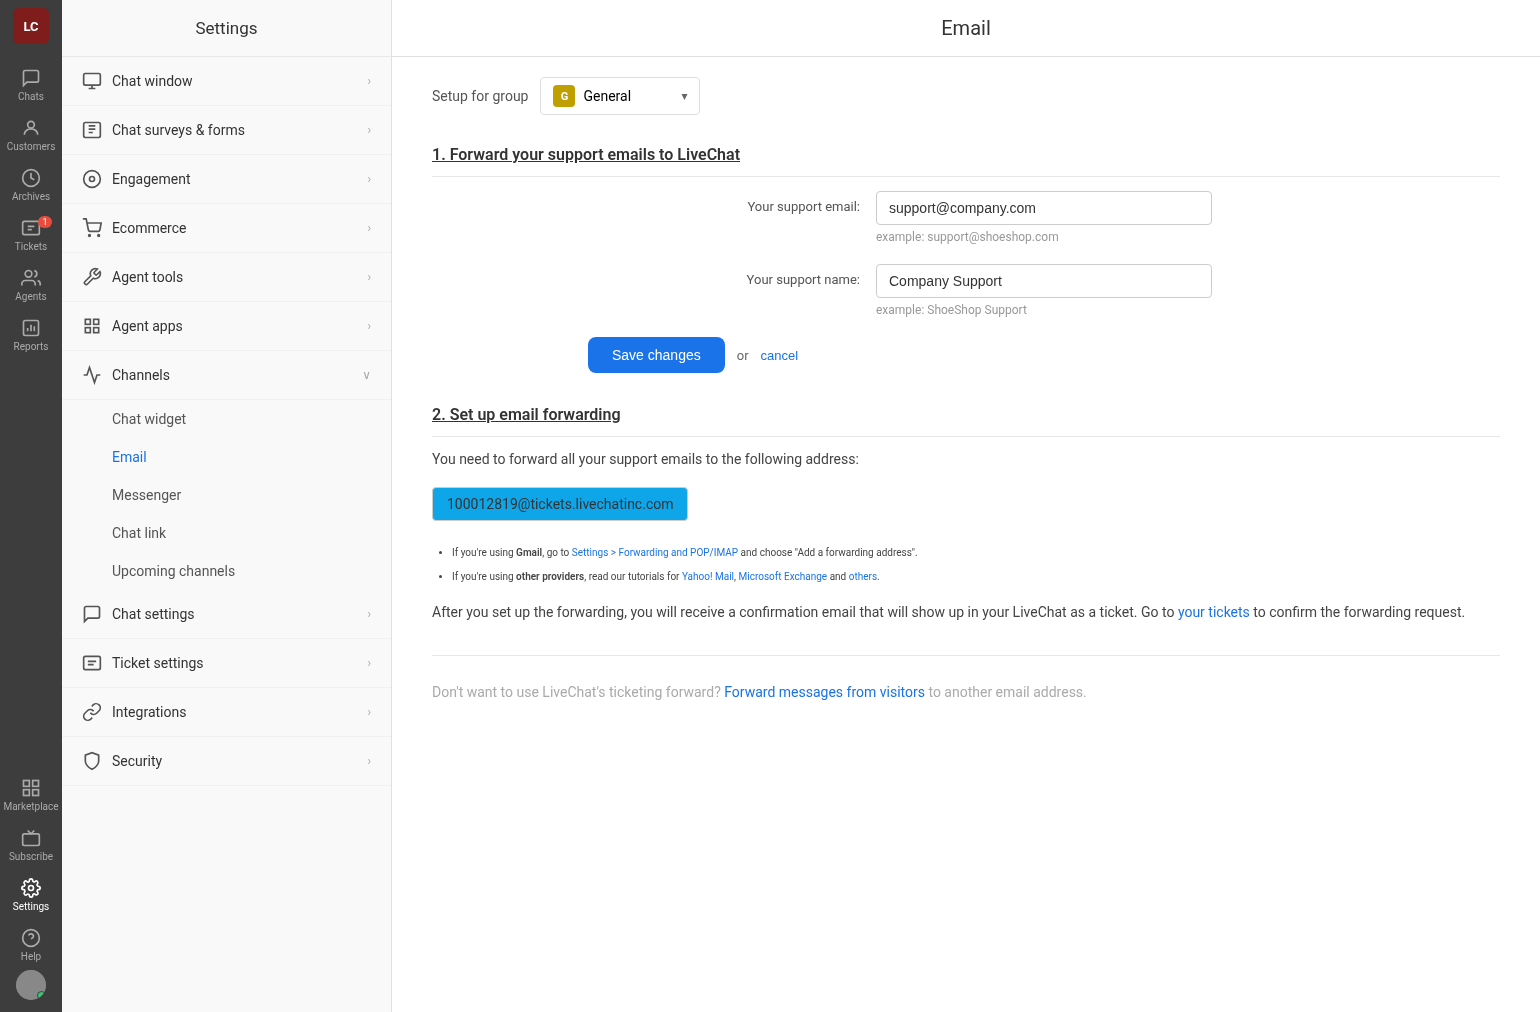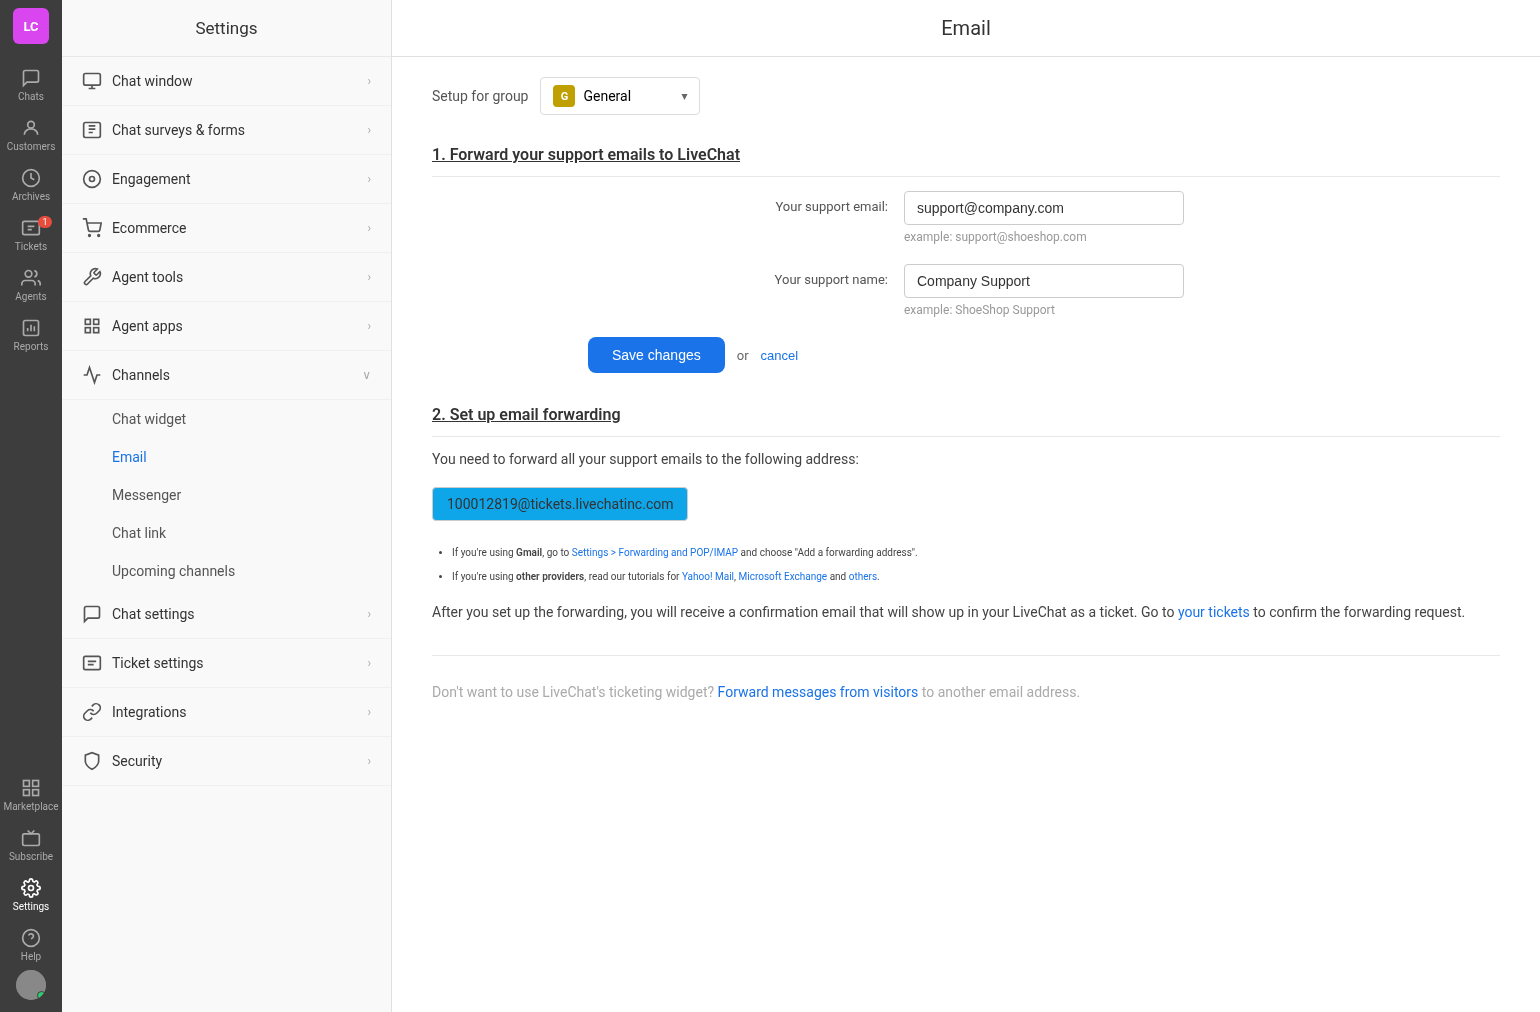--- a/index.html
+++ b/index.html
@@ -11,21 +11,21 @@
       background: #3d3d3d;
       display: flex;
       flex-direction: column;
       align-items: center;
       padding-top: 8px;
       flex-shrink: 0;
       z-index: 10;
     }
     .nav-logo {
       width: 36px; height: 36px;
-      background: #d946ef;
+      background: #7f1d1d;
       border-radius: 6px;
       display: flex; align-items: center; justify-content: center;
       color: white; font-weight: bold; font-size: 13px;
       margin-bottom: 16px;
     }
     .nav-item {
       width: 100%;
       display: flex; flex-direction: column; align-items: center;
       padding: 8px 4px;
       cursor: pointer;
@@ -181,21 +181,21 @@
       min-width: 140px;
       padding-top: 8px;
       text-align: right;
     }
     .form-input-wrap { display: flex; flex-direction: column; gap: 5px; }
     .form-input {
       border: 1px solid #ccc;
       border-radius: 4px;
       padding: 8px 12px;
       font-size: 14px;
-      width: 280px;
+      width: 336px;
       color: #333;
       outline: none;
     }
     .form-hint { font-size: 12px; color: #999; }
 
     .action-row {
       display: flex;
       align-items: center;
       gap: 12px;
       margin-left: 156px;
@@ -523,17 +523,17 @@
       </ul>
 
       <p class="forwarding-note">
         <span>After you set up the forwarding, you will receive a confirmation email that will show up in your LiveChat as a ticket. Go to </span><a class="link" href="#">your tickets</a><span> to confirm the forwarding request.</span>
       </p>
     </div>
 
     <hr class="divider">
 
     <p class="bottom-note">
-      <span>Don't want to use LiveChat's ticketing widget? </span><a class="link" href="#">Forward messages from visitors</a><span> to another email address.</span>
+      <span>Don't want to use LiveChat's ticketing forward? </span><a class="link" href="#">Forward messages from visitors</a><span> to another email address.</span>
     </p>
 
   </div>
 </div>
 
 </body></html>

